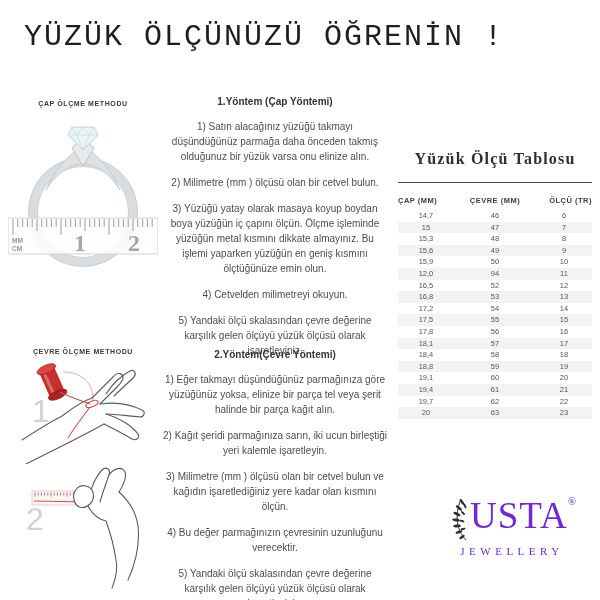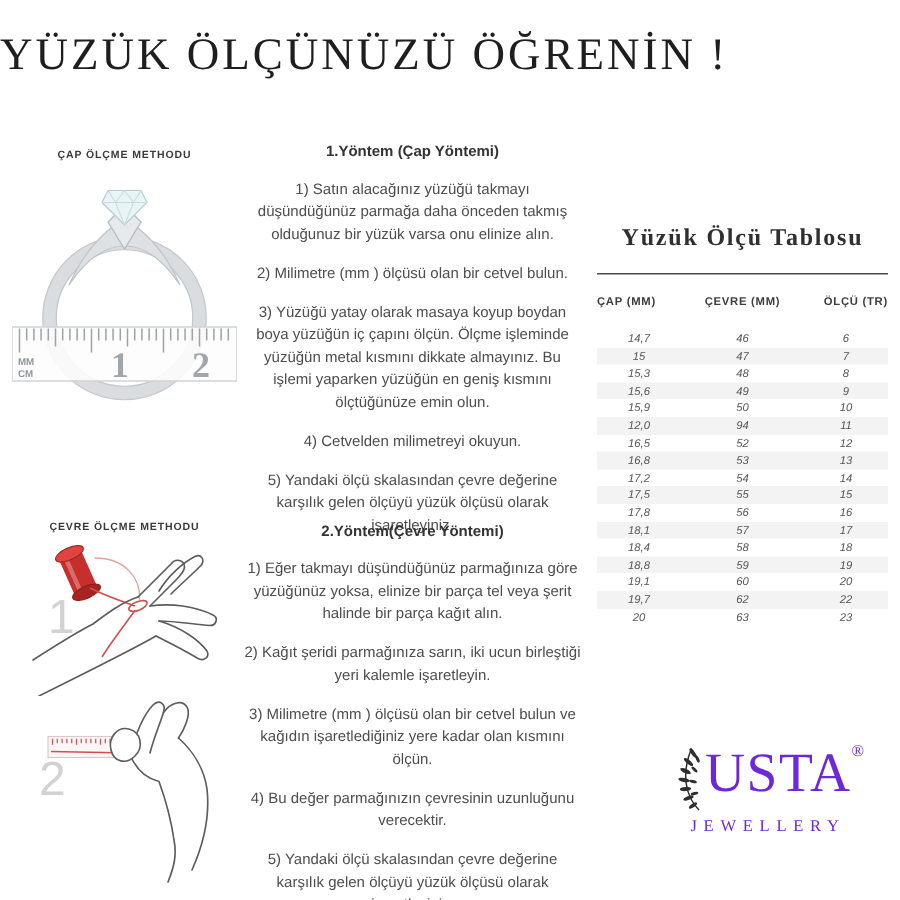--- a/index.html
+++ b/index.html
@@ -1,22 +1,22 @@
 <!DOCTYPE html>
 <html><head>
 <meta charset="utf-8">
 <style>
   html,body{margin:0;padding:0;}
   body{width:600px;height:600px;background:#ffffff;position:relative;overflow:hidden;
        font-family:"Liberation Sans",sans-serif;color:#333;}
   .abs{position:absolute;}
 
   
-  .page-title{top:20px;left:0;width:504px;text-align:left;
-    font-family:Liberation Serif, serif;font-weight:400;font-size:30px;
+  .page-title{top:20px;left:0;width:504px;text-align:right;
+    font-family:Liberation Mono, monospace;font-weight:400;font-size:30px;
     letter-spacing:2px;color:#1e1e1e;margin:0;}
 
   
   .method-label{width:150px;text-align:center;font-size:7px;font-weight:bold;
     letter-spacing:.6px;color:#3a3a3a;}
   .cap-label{top:100px;left:8px;}
   .cevre-label{top:348px;left:8px;}
   .ring-svg{top:120px;left:8px;}
   .hand1-svg{top:360px;left:8px;}
   .hand2-svg{top:464px;left:8px;}
@@ -31,21 +31,21 @@
   
   .table-card{left:398px;top:150px;width:194px;}
   .table-title{font-family:"Liberation Serif",serif;font-weight:700;font-size:16px;
     letter-spacing:1.2px;color:#2f2f2f;text-align:center;margin:0;}
   .table-rule{border:none;border-top:1px solid #4b4b4b;margin:14px 0 0 0;}
   .thead{display:grid;grid-template-columns:56px 1fr 56px;margin-top:13px;
     font-size:7.5px;font-weight:bold;letter-spacing:.5px;color:#3d3d3d;}
   .thead span:nth-child(1){text-align:left;}
   .thead span:nth-child(2){text-align:center;}
   .thead span:nth-child(3){text-align:right;}
-  .tbody{margin-top:15px;font-style:italic;}
+  .tbody{margin-top:5px;}
   .trow{display:grid;grid-template-columns:56px 1fr 56px;height:11.6px;
     line-height:11.6px;font-size:7.5px;color:#555;}
   .trow:nth-child(even){background:#f3f3f3;}
   .trow span{text-align:center;}
 
   
   .logo{left:432px;top:494px;width:160px;text-align:center;color:#6d28d9;}
   .logo-row{display:flex;align-items:flex-start;justify-content:center;}
   .brand{font-family:"Liberation Serif",serif;font-size:37px;line-height:44px;
     letter-spacing:1px;}
@@ -280,20 +280,25 @@
         <span>18,8</span>
         <span>59</span>
         <span>19</span>
       </div>
       <div class="trow">
         <span>19,1</span>
         <span>60</span>
         <span>20</span>
       </div>
       <div class="trow">
+        <span>19,4</span>
+        <span>61</span>
+        <span>21</span>
+      </div>
+      <div class="trow">
         <span>19,7</span>
         <span>62</span>
         <span>22</span>
       </div>
       <div class="trow">
         <span>20</span>
         <span>63</span>
         <span>23</span>
       </div>
     </div>

